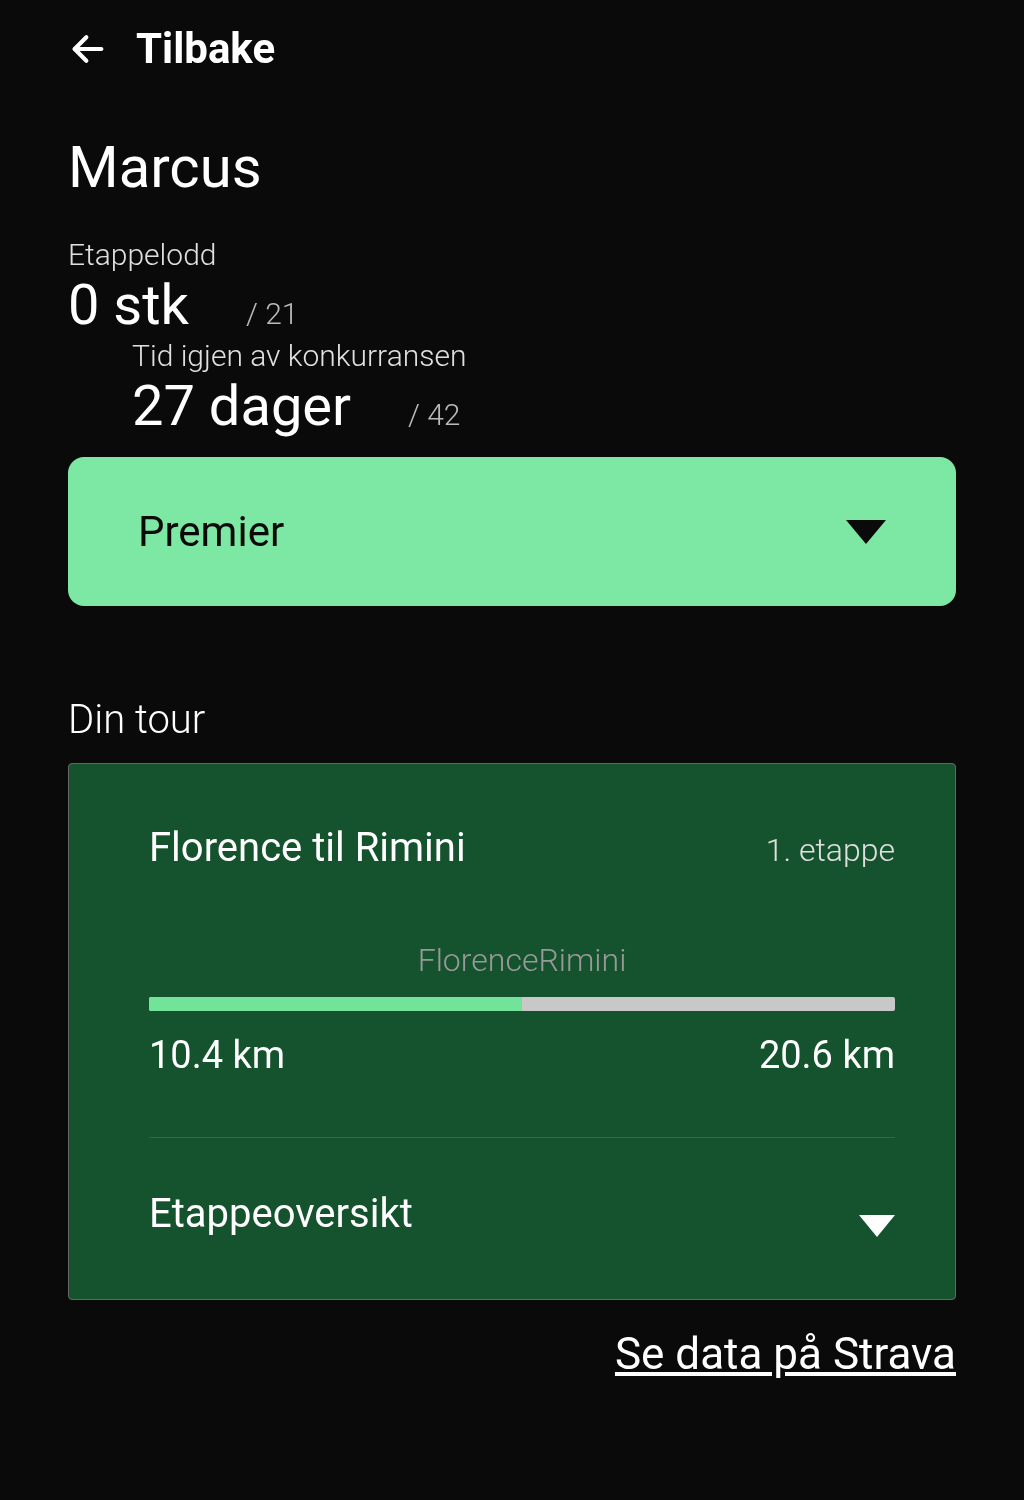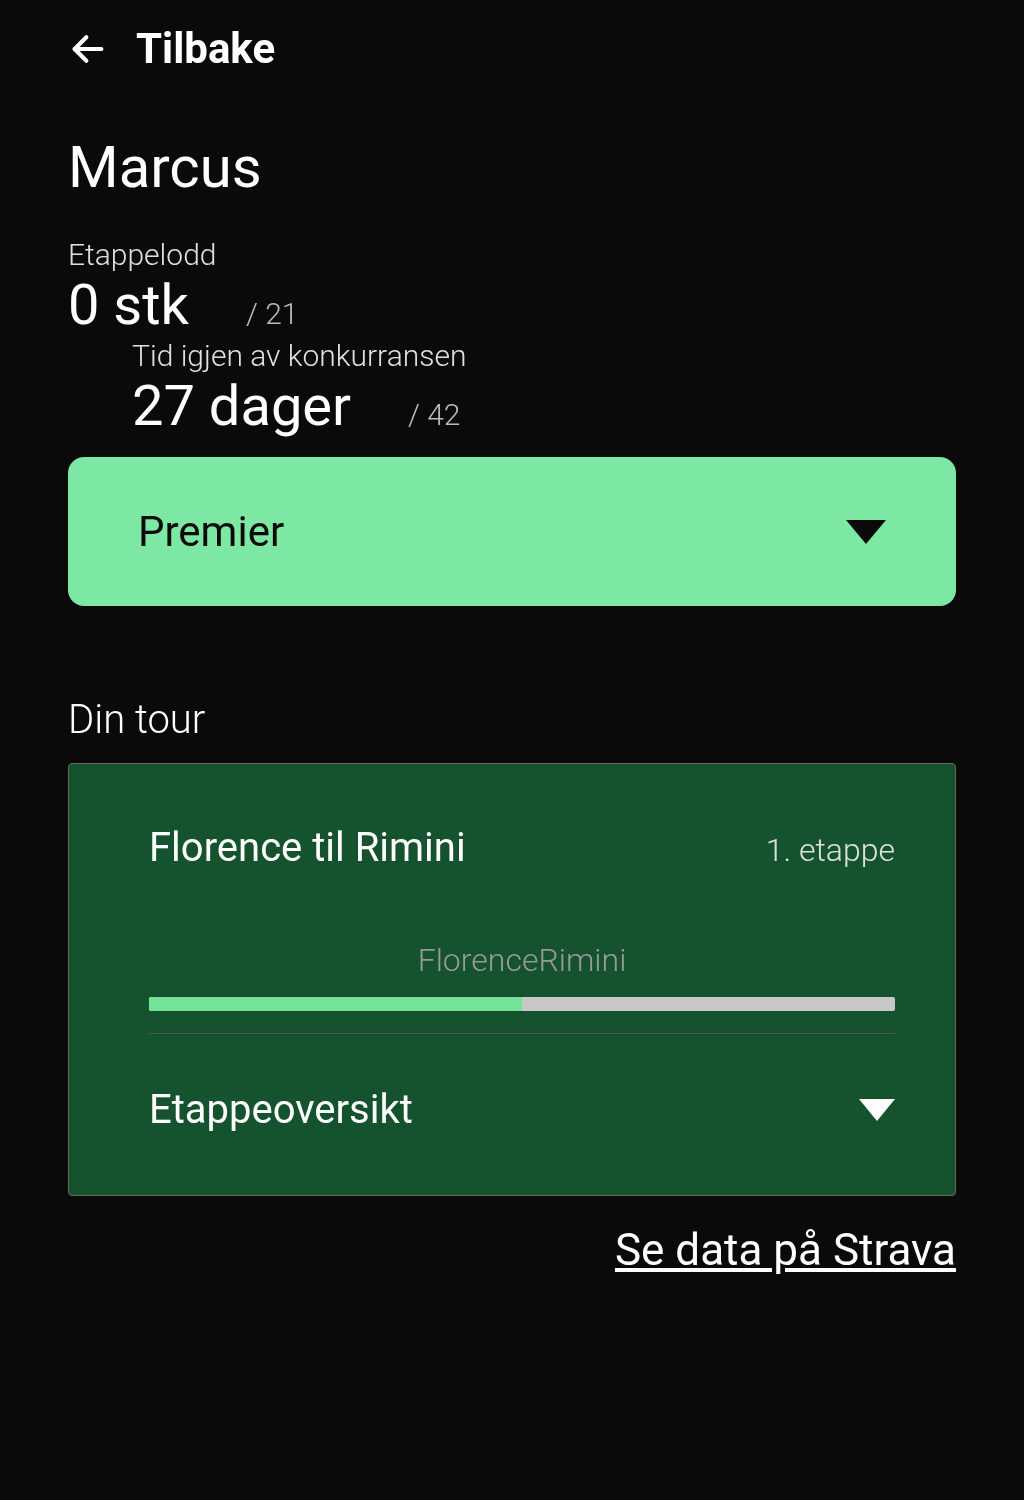--- a/index.html
+++ b/index.html
@@ -176,21 +176,21 @@
       color: #ffffff;
     }
     .card-divider {
       width: 100%;
       height: 1px;
       background-color: #555;
       margin-bottom: 40px;
     }
     .etappe-row {
       display: flex;
-      align-items: center;
+      align-items: flex-end;
       justify-content: space-between;
       cursor: pointer;
       padding: 12px 0;
       gap: 28px;
     }
     .etappe-label {
       font-size: 40px;
       font-weight: 400;
       color: #ffffff;
     }
@@ -250,20 +250,24 @@
       <span class="stage-name">Florence til Rimini</span>
       <span class="stage-num">1. etappe</span>
     </div>
     <div class="progress-cities">
       <span class="city-label">Florence</span>
       <span class="city-label">Rimini</span>
     </div>
     <div class="progress-bar">
       <div class="progress-fill" style="width:50%"></div>
     </div>
+    <div class="progress-values">
+      <span class="progress-distance">10.4 km</span>
+      <span class="progress-distance">20.6 km</span>
+    </div>
     <div class="card-divider"></div>
     <div class="etappe-row">
       <span class="etappe-label">Etappeoversikt</span>
       <span class="triangle-down-white"></span>
     </div>
   </div>
 
   <div class="strava-link">Se data på Strava</div>
 </div>
 

